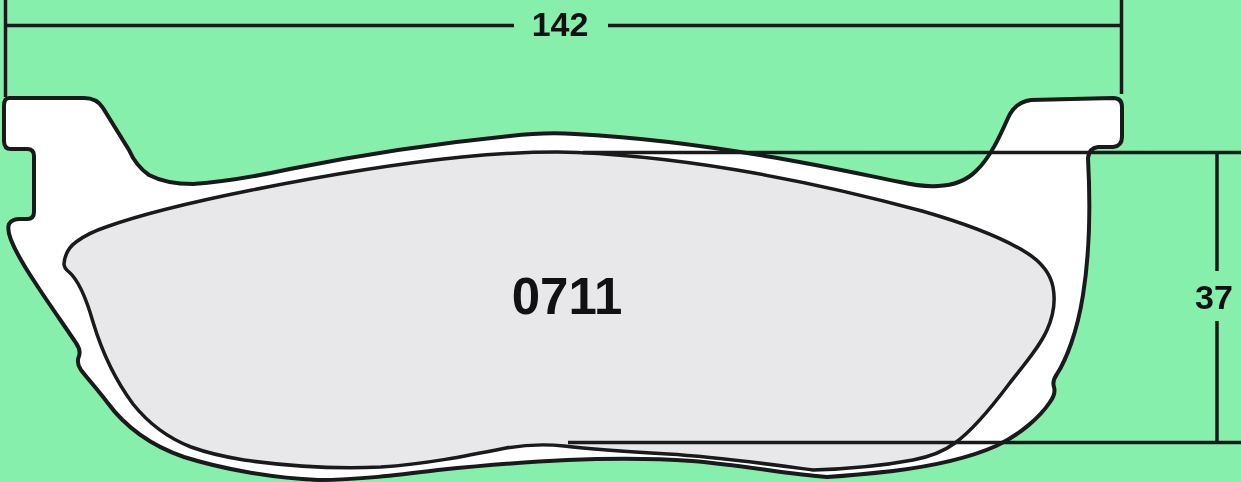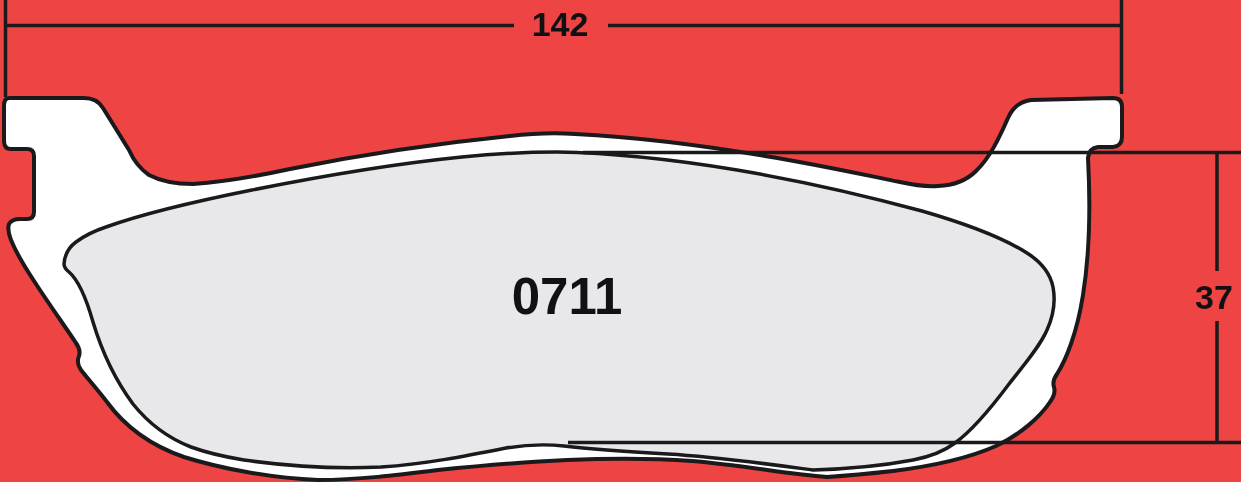--- a/index.html
+++ b/index.html
@@ -5,21 +5,21 @@
   html, body {
     margin: 0;
     padding: 0;
     background: #ffffff;
     font-family: "Liberation Sans", sans-serif;
   }
   .drawing-canvas {
     position: relative;
     width: 1241px;
     height: 482px;
-    background: #ef4444;
+    background: #86efac;
     overflow: hidden;
   }
   .drawing-canvas svg {
     display: block;
     width: 1241px;
     height: 482px;
   }
   .outline {
     fill: #ffffff;
     stroke: #1a1a1c;

